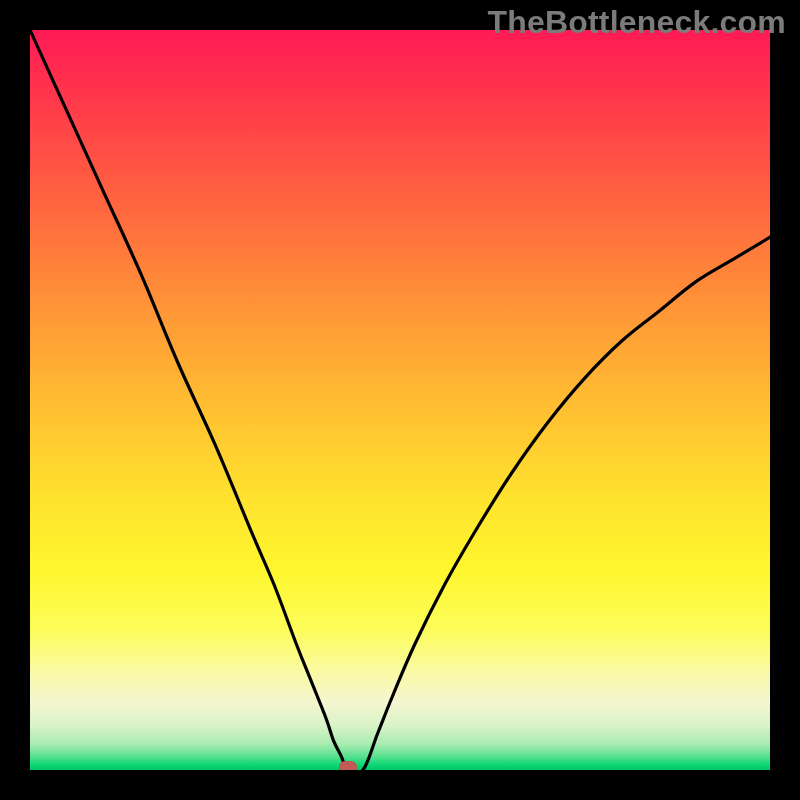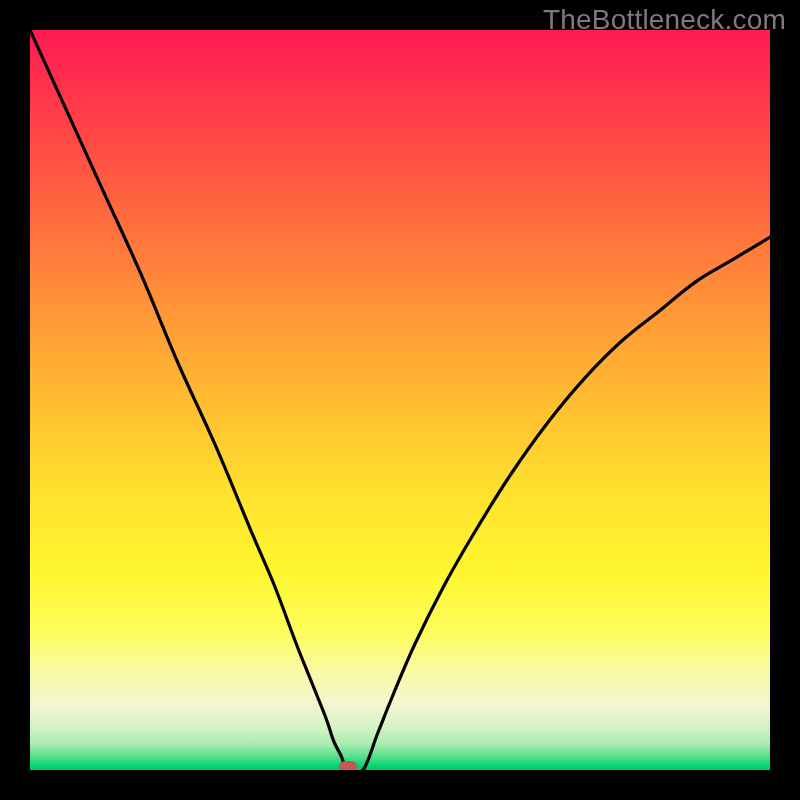--- a/index.html
+++ b/index.html
@@ -15,22 +15,22 @@
     position: relative;
     width: 800px;
     height: 800px;
     background: #000;
   }
   .watermark {
     position: absolute;
     top: 4px;
     right: 14px;
     color: #7b7b7b;
-    font-size: 28px;
-    font-weight: 400;
+    font-size: 32px;
+    font-weight: 700;
     letter-spacing: 0.2px;
     z-index: 5;
   }
   .plot-area {
     position: absolute;
     left: 30px;
     top: 30px;
     width: 740px;
     height: 740px;
     overflow: hidden;

